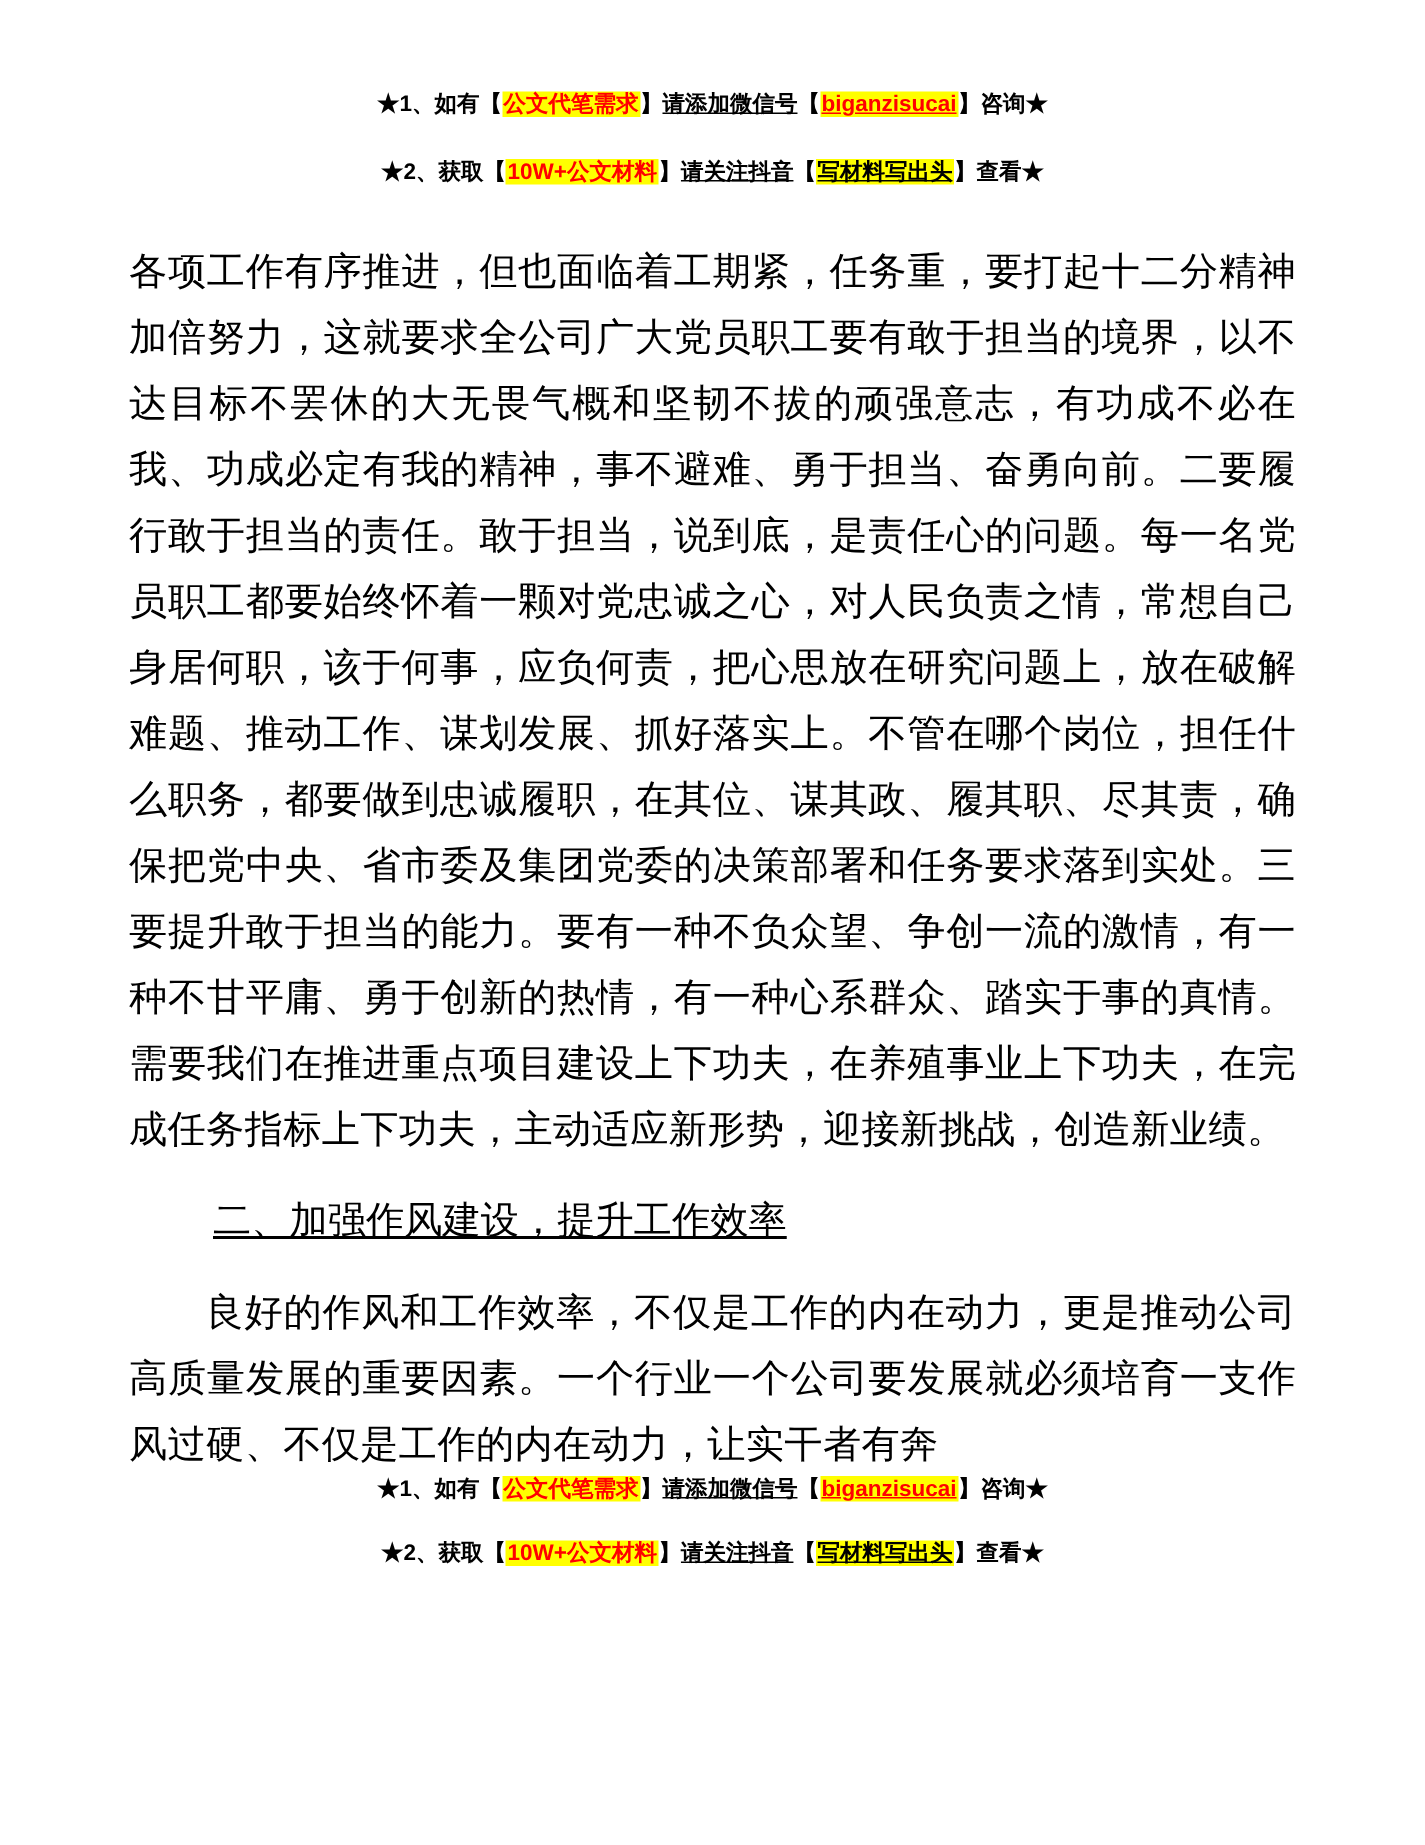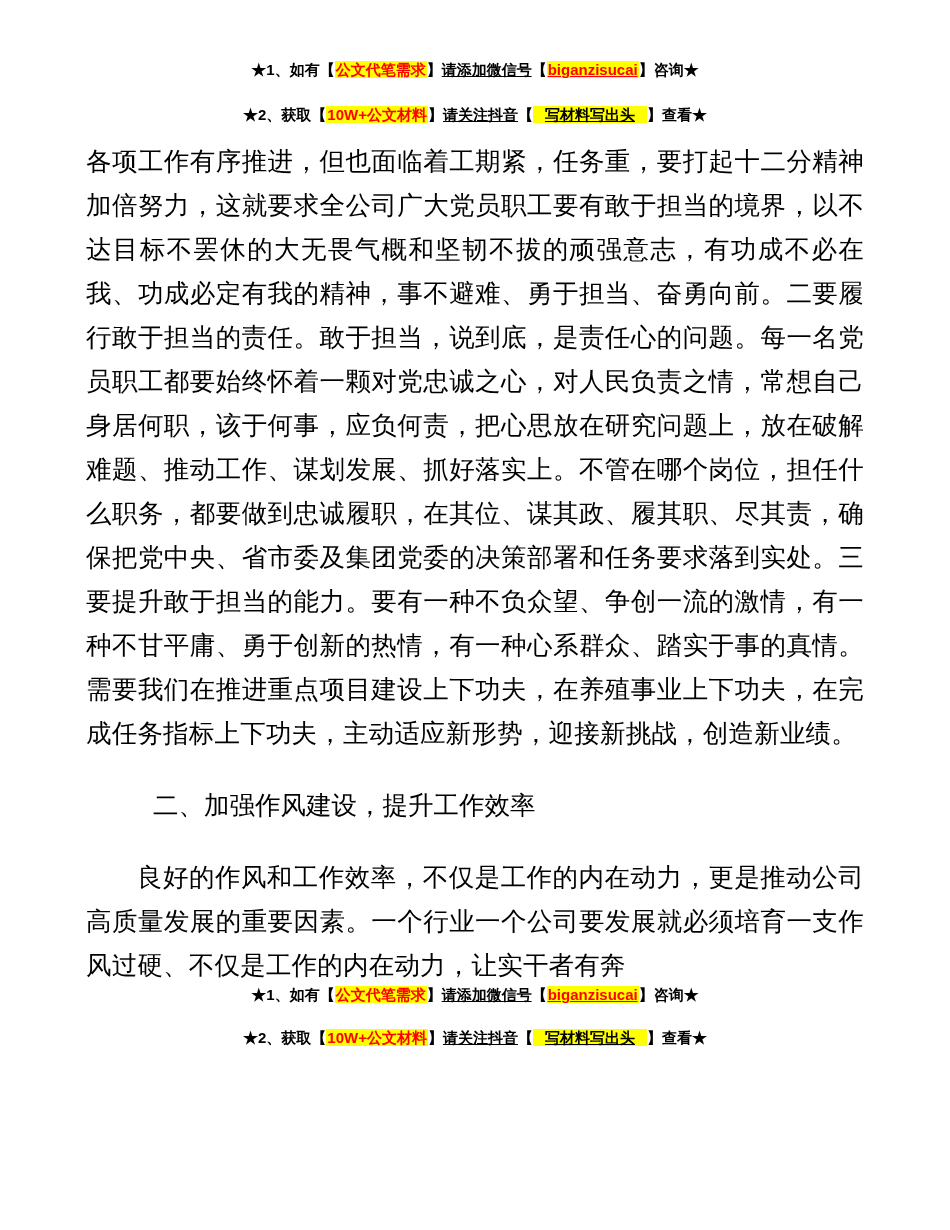--- a/index.html
+++ b/index.html
@@ -43,44 +43,45 @@
 
   .star { color: #000; }
   .hl-red {
     background: #ffff00;
     color: #ff0000;
     padding: 0 1px;
   }
   .hl-black {
     background: #ffff00;
     color: #000000;
-    padding: 0 12px;
+    padding: 0 1px;
   }
   .u { text-decoration: underline; }
   .brace { color: #000; }
 
   
   .doc-body {
     flex: 1;
-    padding-top: 16px;
+    padding-top: 36px;
   }
   .para {
     font-size: 25.5px;
     line-height: 44px;
     text-align: justify;
     text-justify: inter-ideograph;
     margin: 0;
     letter-spacing: 0.2px;
   }
   .indent { text-indent: 51px; }
   .heading {
     font-size: 25.5px;
     line-height: 44px;
-    margin: 16px;
+    margin: 5px;
     text-indent: 51px;
+    text-decoration: underline;
   }
   .spacer-xs { height: 12px; }
   .footer-area { padding-bottom: 60px; }
 </style>
 </head>
 <body>
 
 <div class="page">
 
   <div class="promo promo-top">

